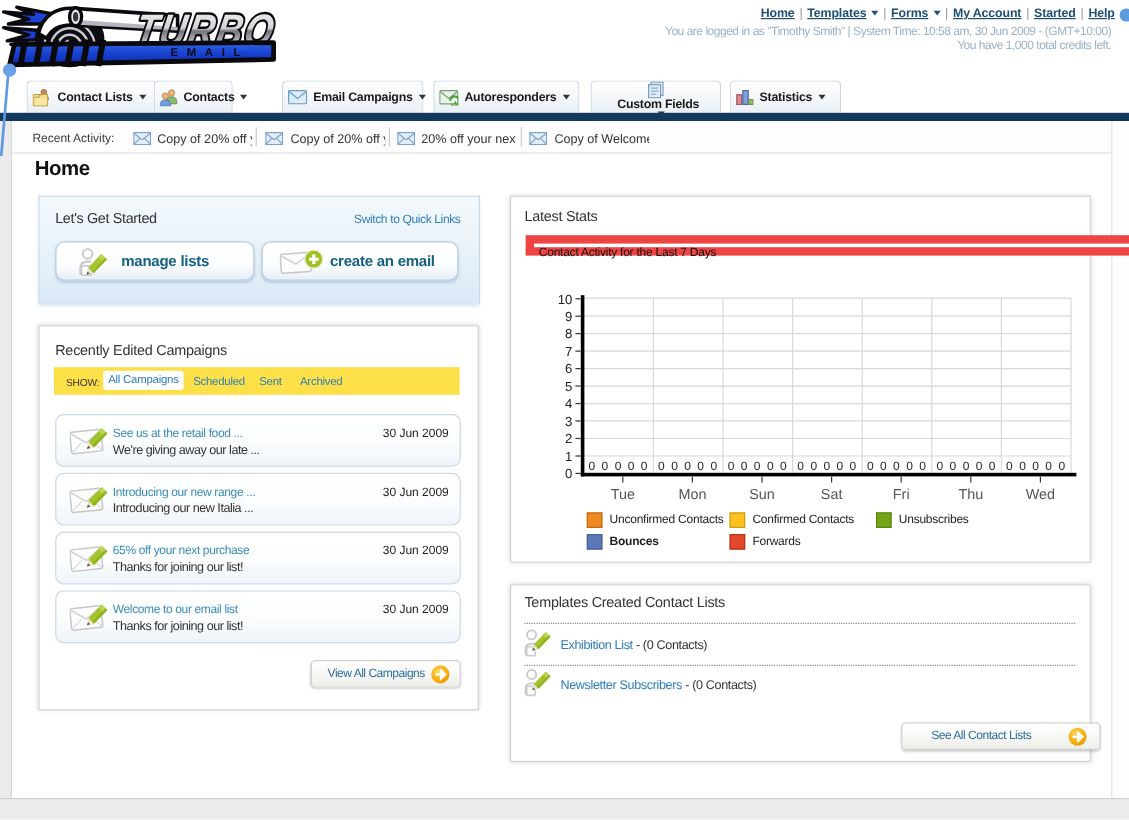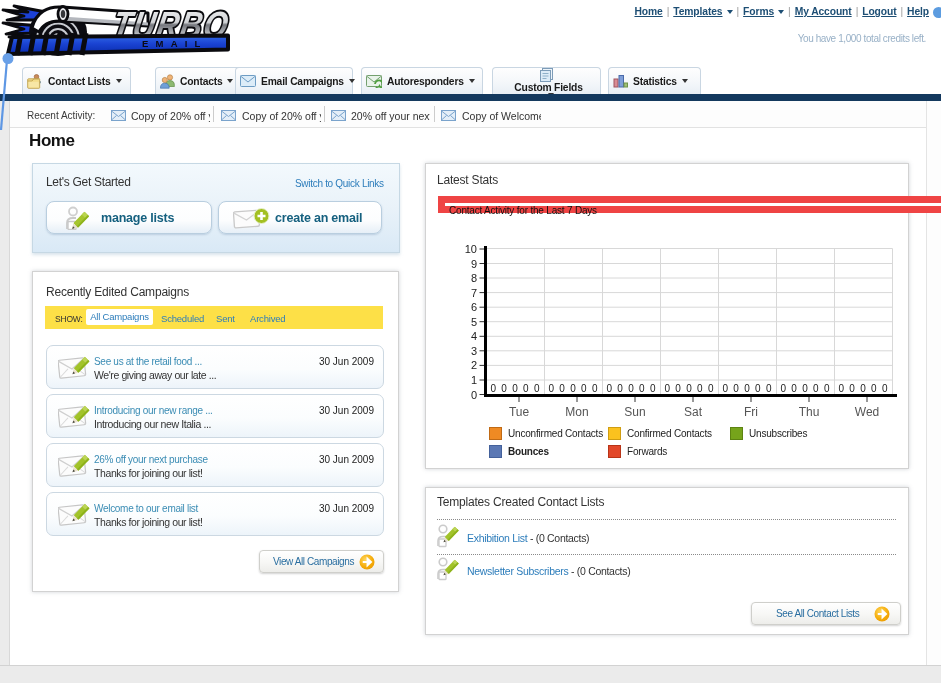--- a/index.html
+++ b/index.html
@@ -63,23 +63,24 @@
 .cl-rest { font-size:10.5px; letter-spacing:-0.3px; color:#333;margin-top:44px; }
 .dotline { border-top:1px dotted #8a8a8a; height:0; }
 .envpen { position:absolute; left:11px; top:7px; width:34px; height:28px; }
 .oarr { width:16px; height:16px; position:absolute; }
 </style>
 </head>
 <body>
 <div id="page">
 
   <div class="abs toplinks">
-    <span class="lk">Home</span><span class="sep">|</span><span class="lk">Templates</span><span class="dar"></span><span class="sep">|</span><span class="lk">Forms</span><span class="dar"></span><span class="sep">|</span><span class="lk">My Account</span><span class="sep">|</span><span class="lk">Logout</span><span class="sep">|</span><span class="lk">Help</span>
+    <span class="lk">Home</span><span class="sep">|</span><span class="lk">Templates</span><span class="dar"></span><span class="sep">|</span><span class="lk">Forms</span><span class="dar"></span><span class="sep">|</span><span class="lk">My Account</span><span class="sep">|</span><span class="lk">Started</span><span class="sep">|</span><span class="lk">Help</span>
   </div>
   <div class="abs" style="top:7px; left:933px; width:11px; height:11px; border-radius:50%; background:#5c9ce0;"></div>
+  <div class="abs subline" style="top:21px; right:15px;">You are logged in as "Timothy Smith" | System Time: 10:58 am, 30 Jun 2009 - (GMT+10:00)</div>
   <div class="abs subline" style="top:33px; right:15px;">You have 1,000 total credits left.</div>
 
   <svg class="abs" style="left:0; top:2px;" width="240" height="58" viewBox="0 0 240 58">
     <defs>
       <linearGradient id="chrome" x1="0" y1="0" x2="0" y2="1">
         <stop offset="0" stop-color="#f2f3f4"></stop>
           <stop offset="0.44" stop-color="#d2d4d7"></stop>
           <stop offset="0.5" stop-color="#74767c"></stop>
           <stop offset="0.72" stop-color="#b9bcc0"></stop>
           <stop offset="1" stop-color="#7d8086"></stop>
@@ -138,21 +139,21 @@
   <div class="abs tab" style="left:22px; width:109px;">
     <svg width="16" height="15" viewBox="0 0 16 15">
         <circle cx="9.5" cy="2.8" r="2.3" fill="#c98a5a" stroke="#9c663c" stroke-width="0.7"></circle>
         <path d="M5.5 7.5 Q9.5 4 13.5 7.5 L13.5 9 L5.5 9 Z" fill="#9eb6c8" stroke="#6f8fa8" stroke-width="0.7"></path>
         <rect x="0.7" y="4.8" width="12" height="9.5" rx="0.8" fill="#f3dc8a" stroke="#c0a04e" stroke-width="0.9"></rect>
         <path d="M0.7 7 L5 7 L6.8 4.8 L12.7 4.8" fill="none" stroke="#c0a04e" stroke-width="0.9"></path>
         <rect x="1.6" y="7.8" width="10.2" height="5.6" fill="#f7e6a6"></rect>
       </svg>
     Contact Lists<span class="dar"></span>
   </div>
-  <div class="abs tab" style="left:155px; width:89px;">
+  <div class="abs tab" style="left:128px; width:66px;">
     <svg width="15" height="15" viewBox="0 0 15 15">
         <circle cx="10" cy="3.4" r="2.6" fill="#efb377" stroke="#b98448" stroke-width="0.7"></circle>
         <path d="M5.6 11.5 Q5.6 6.6 10 6.6 Q14.4 6.6 14.4 11.5 L14.4 12.5 L5.6 12.5 Z" fill="#8cb971" stroke="#5d8c44" stroke-width="0.7"></path>
         <circle cx="4.8" cy="6" r="2.6" fill="#efb377" stroke="#b98448" stroke-width="0.7"></circle>
         <path d="M0.4 14.2 Q0.4 9.2 4.8 9.2 Q9.2 9.2 9.2 14.2 Z" fill="#6f9fd8" stroke="#4576ad" stroke-width="0.7"></path>
       </svg>
     Contacts<span class="dar"></span>
   </div>
   <div class="abs tab" style="left:235px; width:118px;">
     <svg width="16" height="12" viewBox="0 0 16 12">
@@ -273,21 +274,21 @@
         <use href="#icoenv"></use>
       </svg>
     <span class="t1">Introducing our new range ...</span>
     <span class="t2">Introducing our new Italia ...</span>
     <span class="dt">30 Jun 2009</span>
   </div>
   <div class="abs citem" style="top:443px;">
     <svg class="envpen" viewBox="0 0 34 28">
         <use href="#icoenv"></use>
       </svg>
-    <span class="t1">26% off your next purchase</span>
+    <span class="t1">65% off your next purchase</span>
     <span class="t2">Thanks for joining our list!</span>
     <span class="dt">30 Jun 2009</span>
   </div>
   <div class="abs citem" style="top:492px;">
     <svg class="envpen" viewBox="0 0 34 28">
         <use href="#icoenv"></use>
       </svg>
     <span class="t1">Welcome to our email list</span>
     <span class="t2">Thanks for joining our list!</span>
     <span class="dt">30 Jun 2009</span>
@@ -424,21 +425,21 @@
   <div class="abs dotline" style="left:437px; top:519px; width:459px;"></div>
   <svg class="abs" style="left:436px; top:524px;" width="24" height="24" viewBox="0 0 24 24">
       <use href="#icoperson"></use>
     </svg>
   <div class="abs" style="left:467px; top:528px;"><span class="cl-link">Exhibition List</span><span class="cl-rest"> - (0 Contacts)</span></div>
   <div class="abs dotline" style="left:437px; top:554px; width:459px;"></div>
   <svg class="abs" style="left:436px; top:557px;" width="24" height="24" viewBox="0 0 24 24">
       <use href="#icoperson"></use>
     </svg>
   <div class="abs" style="left:467px; top:561px;"><span class="cl-link">Newsletter Subscribers</span><span class="cl-rest"> - (0 Contacts)</span></div>
-  <div class="abs wbtn" style="left:751px; top:602px; width:150px; padding-left:24px;">See All Contact Lists
+  <div class="abs wbtn" style="left:751px; top:602px; width:166px; padding-left:24px;">See All Contact Lists
     <svg class="oarr" style="right:10px; top:3px;" viewBox="0 0 17 17">
         <use href="#icoarr"></use>
       </svg>
   </div>
 
   <svg width="0" height="0" style="position:absolute;">
     <defs>
       <radialGradient id="og" cx="0.4" cy="0.35" r="0.8">
         <stop offset="0" stop-color="#ffd75e"></stop>
           <stop offset="0.6" stop-color="#f5ab07"></stop>

